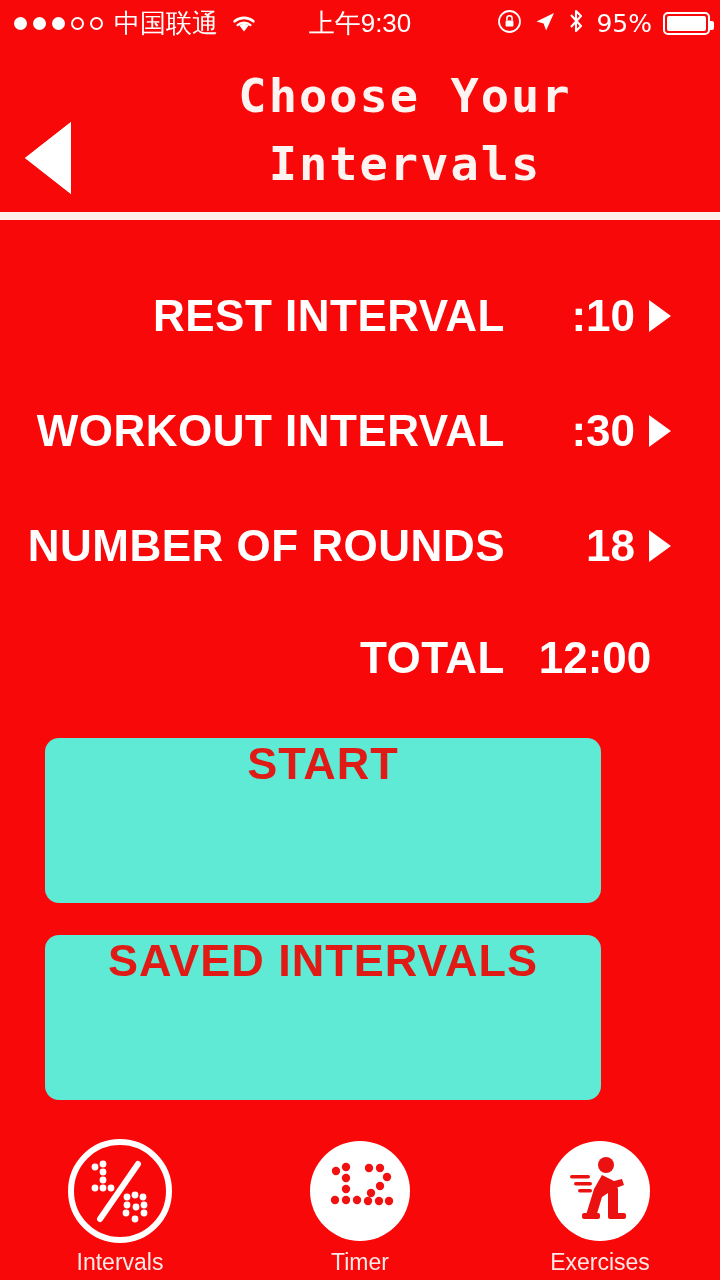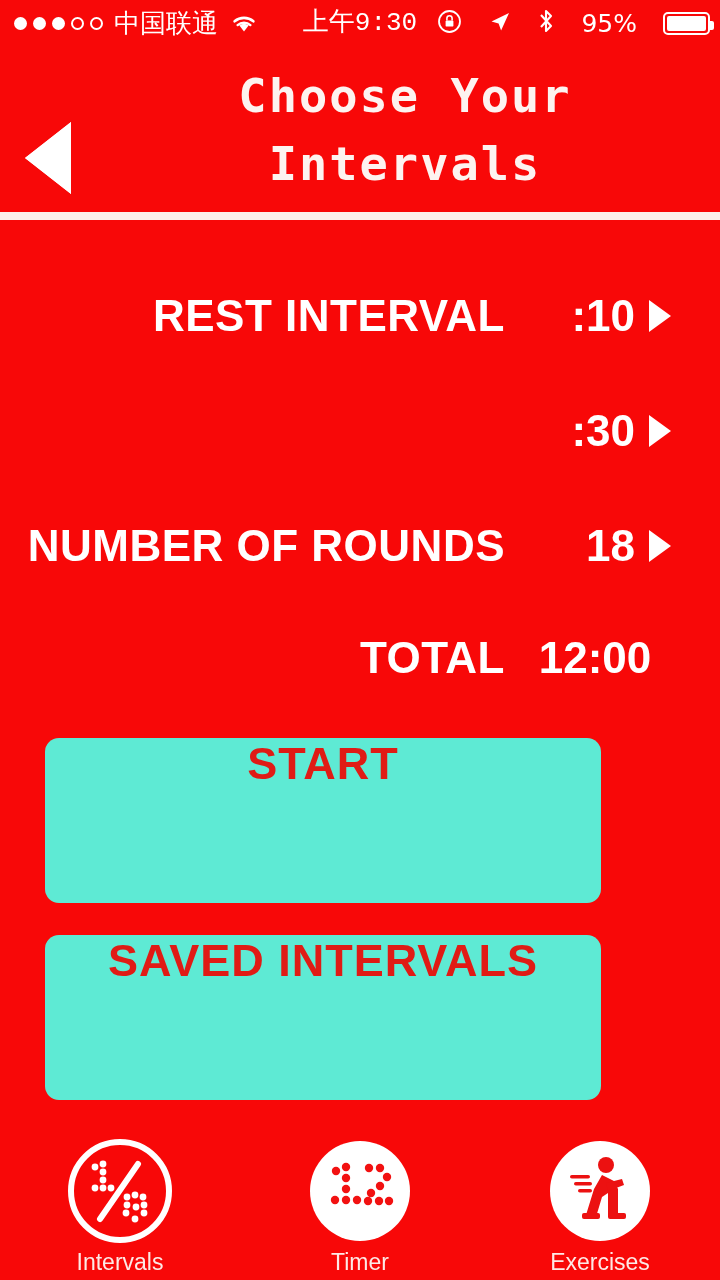--- a/index.html
+++ b/index.html
@@ -26,23 +26,23 @@
   .sb-dots{ display:flex; align-items:center; gap:6px; }
   .dot{ width:13px; height:13px; border-radius:50%; background:#fff; }
   .dot.hollow{ background:transparent; border:2px solid #fff; }
   .carrier{ font-size:26px; letter-spacing:0px; line-height:1; margin-left:4px;
             font-family:"DejaVu Sans", sans-serif; font-weight:400; }
   .wifi{ width:28px; height:22px; position:relative; margin-left:5px; }
   .wifi svg{ display:block; }
 
   .sb-center{ position:absolute; left:0; top:0; width:720px; height:46px;
               display:flex; align-items:center; justify-content:center; }
-  .sb-time{ font-size:26px; font-family:Liberation Mono, monospace; line-height:1; }
-
-  .sb-right{ position:absolute; right:10px; top:0; height:46px; display:flex; align-items:center; gap:26px; }
+  .sb-time{ font-size:26px; font-family:Liberation Sans, sans-serif; line-height:1; }
+
+  .sb-right{ position:absolute; right:10px; top:0; height:46px; display:flex; align-items:center; gap:11px; }
   .batt-pct{ font-size:25px; line-height:1; font-family:"DejaVu Sans", sans-serif; }
   .battery{ position:relative; width:47px; height:23px; border:2px solid #fff; border-radius:5px; }
   .battery .fill{ position:absolute; left:2px; top:2px; bottom:2px; right:2px; background:#fff; border-radius:2px; }
   .battery .cap{ position:absolute; right:-6px; top:7px; width:4px; height:9px; background:#fff; border-radius:0 2px 2px 0; }
 
   
   #header{
     position:absolute; left:0; top:46px; width:720px; height:167px;padding-left:13px;
   }
   #back-arrow{
@@ -201,20 +201,21 @@
 
     <div class="row">
       <span class="row-label">REST INTERVAL</span>
       <span class="row-value">:10</span>
       <span class="row-chevron">
           <i></i>
         </span>
     </div>
 
     <div class="row">
+      <span class="row-label">WORKOUT INTERVAL</span>
       <span class="row-value">:30</span>
       <span class="row-chevron">
           <i></i>
         </span>
     </div>
 
     <div class="row">
       <span class="row-label">NUMBER OF ROUNDS</span>
       <span class="row-value">18</span>
       <span class="row-chevron">

